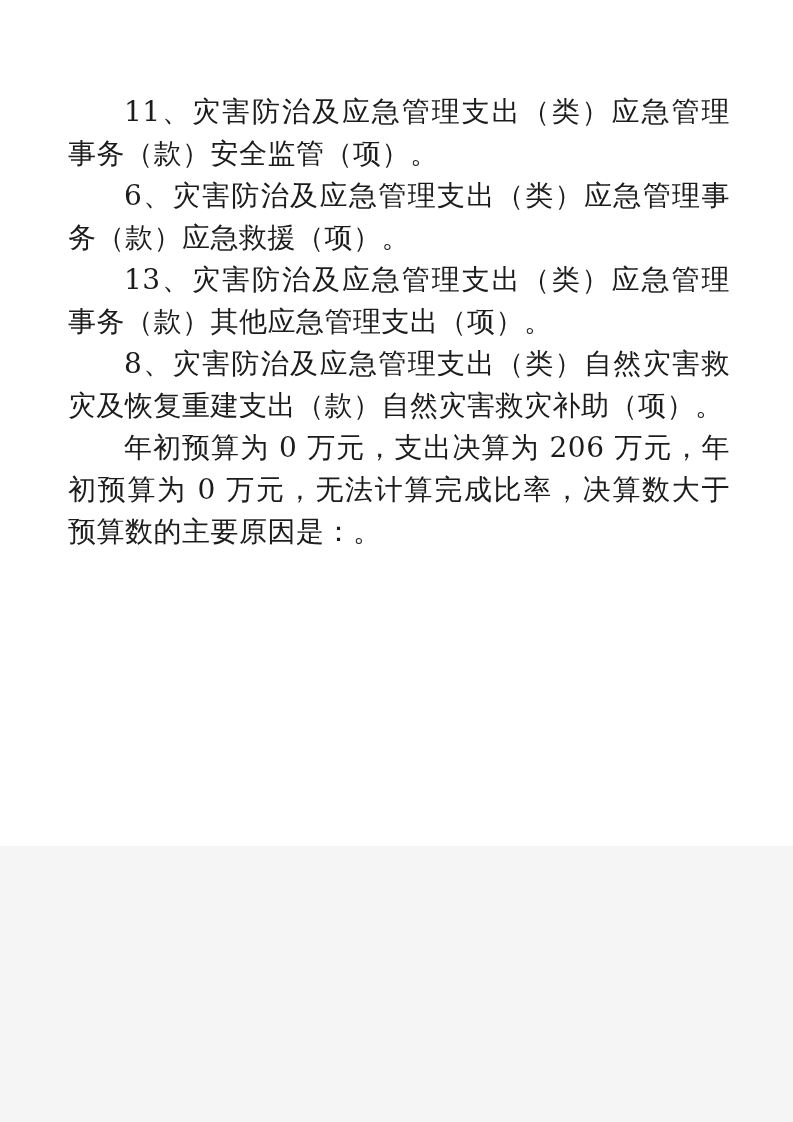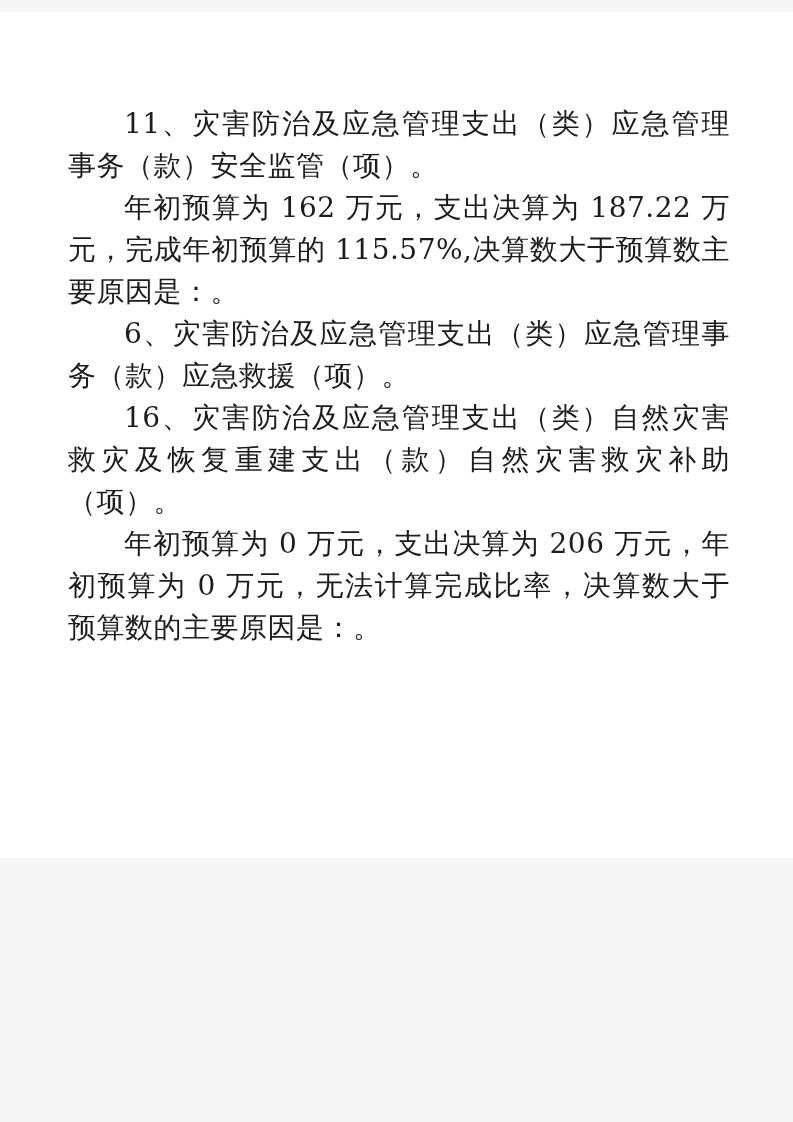--- a/index.html
+++ b/index.html
@@ -4,21 +4,21 @@
 <style>
   html, body {
     margin: 0;
     padding: 0;
     background: #f5f5f5;
   }
   .page {
     position: relative;
     width: 793px;
     height: 846px;
-    margin: 12px auto;
+    margin: 0 auto;
     background: #ffffff;
     font-family: "DejaVu Serif", "Liberation Serif", serif;
     color: #1c1c1c;
     overflow: hidden;
   }
   .content {
     position: absolute;
     top: 91px;
     left: 68px;
     width: 662px;
@@ -45,22 +45,22 @@
     color: #222222;
     font-family: Liberation Serif, serif;
   }
 </style>
 </head>
 <body>
 
 <div class="page">
   <div class="content">
     <p class="para">11、灾害防治及应急管理支出（类）应急管理事务（款）安全监管（项）。</p>
-    <p class="para">年初预算为 162 万元，支出决算为 187.22 万元，完成年初预算的 115.57%,决算数大于预算数主要原因是：。</p>
     <p class="para">6、灾害防治及应急管理支出（类）应急管理事务（款）应急救援（项）。</p>
-    <p class="para">16、灾害防治及应急管理支出（类）自然灾害救灾及恢复重建支出（款）自然灾害救灾补助（项）。</p>
+    <p class="para">13、灾害防治及应急管理支出（类）应急管理事务（款）其他应急管理支出（项）。</p>
+    <p class="para">8、灾害防治及应急管理支出（类）自然灾害救灾及恢复重建支出（款）自然灾害救灾补助（项）。</p>
     <p class="para">年初预算为 0 万元，支出决算为 206 万元，年初预算为 0 万元，无法计算完成比率，决算数大于预算数的主要原因是：。</p>
 
   </div>
   <div class="footer">
     <span class="page-number">- 12 -</span>
   </div>
 </div>
 
 </body></html>

